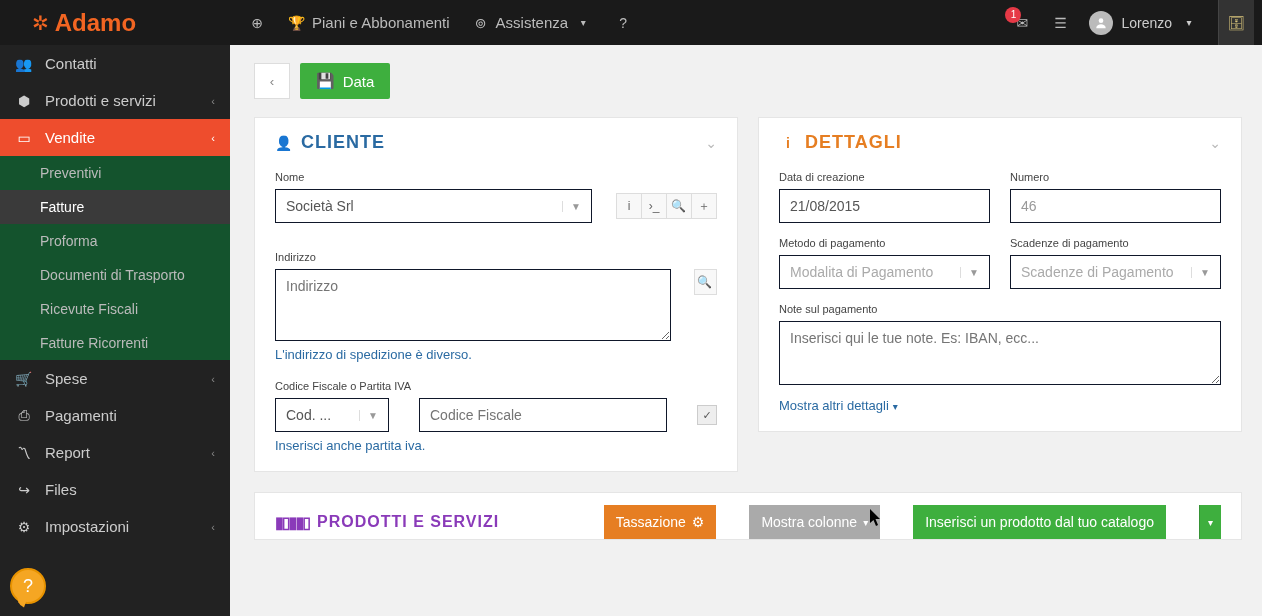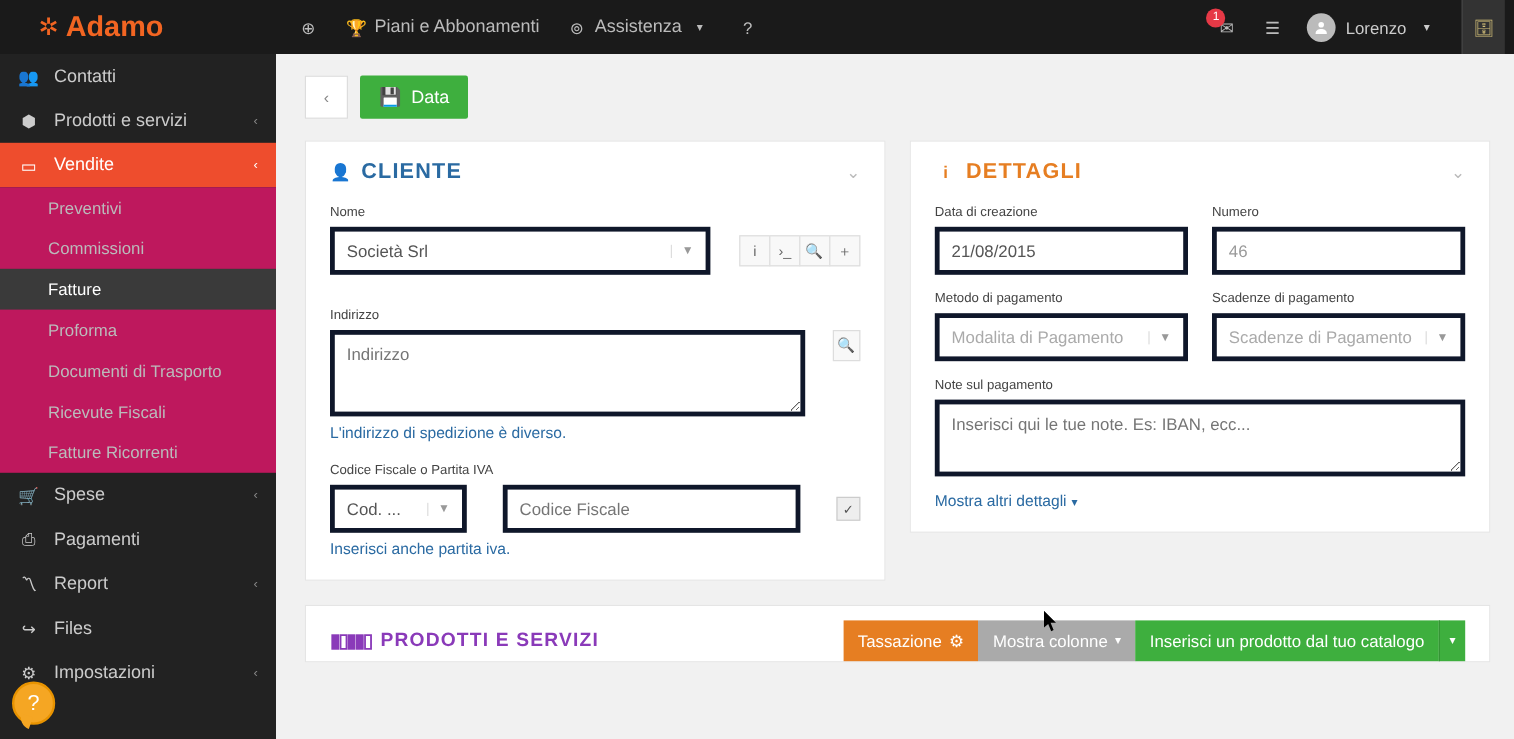--- a/index.html
+++ b/index.html
@@ -18,21 +18,21 @@
 .user { display: flex; align-items: center; gap: 8px; color: #ccc; cursor: pointer; }
 .avatar { width: 24px; height: 24px; border-radius: 50%; background: #bbb; display: flex; align-items: center; justify-content: center; color: #fff; }
 .db-icon { width: 36px; height: 45px; background: #333; display:flex;align-items:center;justify-content:center;color:#d6c27a; border-left:1px solid #444;}
 
 
 .sidebar { position: absolute; top: 45px; left: 0; bottom: 0; width: 230px; background: #222; color: #ccc; overflow: hidden; }
 .side-item { display: flex; align-items: center; padding: 10px 15px; cursor: pointer; gap: 12px; font-size: 15px; }
 .side-item .arrow { margin-left: auto; font-size: 11px; color: #888; }
 .side-item.active { background: #ee4d2d; color: #fff; }
 .side-item.active .arrow { color: #fff; }
-.side-sub { background: #be185d; }
+.side-sub { background: #14532d; }
 .side-sub-item { padding: 9px 15px 9px 40px; cursor: pointer; font-size: 14px; color: #bbb; }
 .side-sub-item.current { background: #3a3a3a; color:#fff; }
 .help-bubble { position: absolute; bottom: 12px; left: 10px; width: 36px; height: 36px; border-radius: 50%; background: #f5a623; color: #fff; display: flex; align-items: center; justify-content: center; font-size: 18px; border:2px solid #e89300; cursor:pointer; }
 .help-bubble:after{content:""; position:absolute; bottom:-4px; left:4px; width:10px;height:10px;background:#f5a623;border-bottom-left-radius:10px;transform:rotate(20deg);}
 
 
 .main { position: absolute; top: 45px; left: 230px; right: 0; bottom: 0; overflow-y: auto; padding: 18px 20px 0 24px; }
 .toolbar { display: flex; align-items: center; gap: 10px; margin-bottom: 18px; }
 .back-btn { width: 36px; height: 36px; border:1px solid #ddd; background:#fff; display:flex;align-items:center;justify-content:center;color:#888;cursor:pointer; }
 .save-btn { height: 36px; background:#3eaf3e; color:#fff; border:none; padding:0 16px; display:flex;align-items:center;gap:8px; font-size:15px; cursor:pointer; border-radius:2px;}
@@ -42,42 +42,42 @@
 .panel-hd { display:flex; align-items:center; gap:8px; margin-bottom:18px;}
 .panel-hd-title { font-size:18px; font-weight:700; letter-spacing:1px; }
 .panel-hd-title.blue { color:#2a6aa2; }
 .panel-hd-title.orange { color:#e67e22; }
 .panel-hd .collapse-icon { margin-left:auto; color:#bbb; cursor:pointer; }
 
 .field-label { font-size: 11px; color:#444; margin-bottom:6px; }
 .row { display:flex; gap:20px; margin-bottom: 14px;}
 .col { display:flex; flex-direction:column; flex:1; }
 
-.input, .select, .textarea { border:4px solid #0f172a; padding:8px 10px; font-size:14px; color:#555; background:#fff; width:100%; }
+.input, .select, .textarea { border:1px solid #0f172a; padding:8px 10px; font-size:14px; color:#555; background:#fff; width:100%; }
 .input[readonly]{ color:#999;}
 .select { display:flex; align-items:center; justify-content:space-between; cursor:pointer; }
 .select-caret{ border-left:1px solid #ddd; padding-left:8px; color:#999; font-size:10px;}
 .textarea { resize: both; height: 72px; font-family:inherit; }
 .textarea.small{height:64px;}
 .placeholder{color:#aaa;text-align:center;}
 
 .side-icons { display:flex; gap:0; }
 .icon-btn { width:26px; height:26px; border:1px solid #ddd; background:#f8f8f8; display:flex;align-items:center;justify-content:center; font-size:12px; color:#666; cursor:pointer; margin-left:-1px;}
 .icon-btn:first-child{margin-left:0;}
 
 .link { color:#2a6aa2; font-size:13px; cursor:pointer; }
 .link-caret:after{content:"▾"; font-size:10px; margin-left:4px; color:#2a6aa2;}
 
 .checkbox-box{width:20px;height:20px;border:1px solid #ccc;background:#eee;display:flex;align-items:center;justify-content:center;color:#555;font-size:11px;cursor:pointer;}
 
 
 .prod-panel { margin-top:20px; background:#fff; border:1px solid #e5e5e5; padding:12px 20px 0; display:flex; align-items:center;}
 .prod-title { color:#8a3ab9; font-weight:700; letter-spacing:1px; font-size:16px; display:flex;align-items:center;gap:8px;}
 .btnbar { margin-left:auto; display:flex; }
-.abtn { height:34px; padding:0 12px; color:#fff; font-size:14px; display:flex;align-items:center; gap:6px; cursor:pointer; border:none;}
+.abtn { height:34px; padding:0 12px; color:#fff; font-size:14px; display:flex;align-items:center; gap:6px; cursor:pointer; border:none;margin-left:33px;}
 .abtn.orange{background:#e67e22;}
 .abtn.grey{background:#aaa;}
 .abtn.green{background:#3eaf3e;}
 .abtn.green.split{ padding:0 8px; border-left:1px solid #359335;}
 
 .cursor { position: absolute; width: 12px; height: 18px; pointer-events: none; }
 .cursor svg{display:block;}
 
 
 .glyph{font-size:14px; width:18px; display:inline-flex; justify-content:center;}
@@ -141,21 +141,20 @@
       <span>Prodotti e servizi</span>
       <span class="arrow">‹</span>
     </div>
   <div class="side-item active">
       <span class="glyph">▭</span>
       <span>Vendite</span>
       <span class="arrow">‹</span>
     </div>
   <div class="side-sub">
     <div class="side-sub-item">Preventivi</div>
-    <div class="side-sub-item">Commissioni</div>
     <div class="side-sub-item current">Fatture</div>
     <div class="side-sub-item">Proforma</div>
     <div class="side-sub-item">Documenti di Trasporto</div>
     <div class="side-sub-item">Ricevute Fiscali</div>
     <div class="side-sub-item">Fatture Ricorrenti</div>
   </div>
   <div class="side-item">
       <span class="glyph">🛒</span>
       <span>Spese</span>
       <span class="arrow">‹</span>

